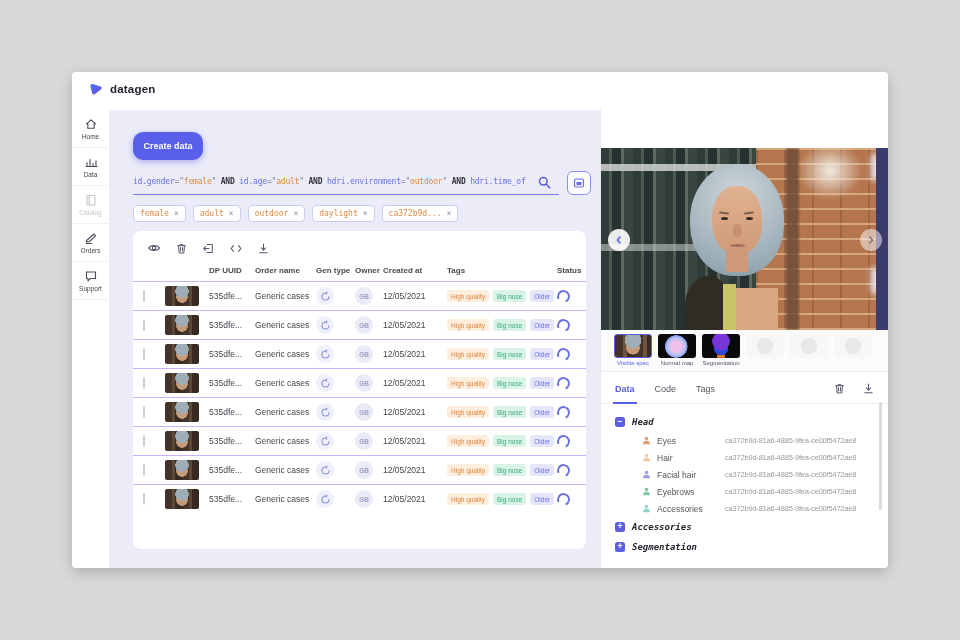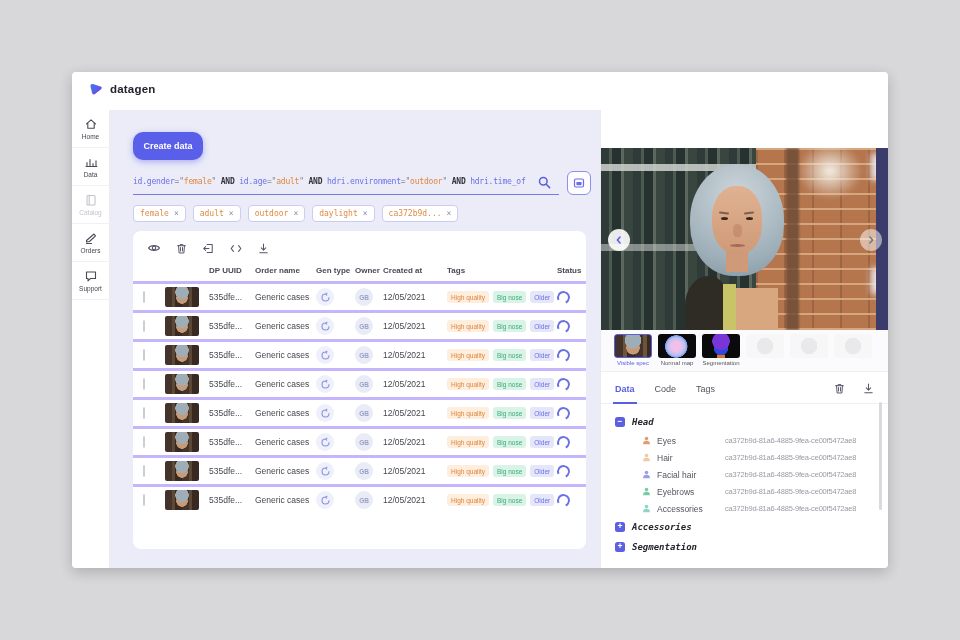--- a/index.html
+++ b/index.html
@@ -51,21 +51,21 @@
   .chip { font-family:"DejaVu Sans Mono", monospace; font-size:8px; color:#de8a42; background:#fff;
           border:1px solid #c9cdf2; border-radius:4px; padding:3px 6px; display:flex; gap:5px; cursor:pointer; }
   .chip .x { color:#8a8fb0; }
 
   .table-card { position:absolute; left:23px; top:121px; width:453px; height:318px; background:#fff; border-radius:8px; }
   .toolbar { display:flex; gap:14px; padding:10px 0 4px 14px; align-items:center; }
   .toolbar .tb { cursor:pointer; display:flex; }
   .grid-row { display:grid; grid-template-columns:22px 44px 46px 61px 39px 28px 64px 110px 1fr;
               align-items:center; padding:0 10px; }
   .thead { height:22px; font-size:8px; font-weight:bold; color:#4a4a55; }
-  .trow { height:29px; border-top:3px solid #c4b5fd; font-size:8.5px; color:#46464f; }
+  .trow { height:29px; border-top:1px solid #c4b5fd; font-size:8.5px; color:#46464f; }
   .cbx { width:11px; height:11px; border:1px solid #ccccd6; border-radius:2.5px; background:#fff; cursor:pointer; }
   .mini { width:34px; height:20px; border-radius:2px;
           background:
             radial-gradient(circle at 50% 26%, #9fadb6 0 6.5px, rgba(0,0,0,0) 7px),
             radial-gradient(circle at 50% 55%, #c89b78 0 5.5px, rgba(0,0,0,0) 6px),
             repeating-linear-gradient(90deg,#43332a 0 7px,#5d4836 7px 10px,#382a20 10px 17px); }
   .gen-circ { width:18px; height:18px; border-radius:50%; background:#eef0fb; display:flex; align-items:center; justify-content:center; }
   .own-circ { width:18px; height:18px; border-radius:50%; background:#e9ebf7; color:#9aa1c7; font-size:6.5px;
               font-weight:bold; display:flex; align-items:center; justify-content:center; }
   .tags-cell { display:flex; gap:4px; }

